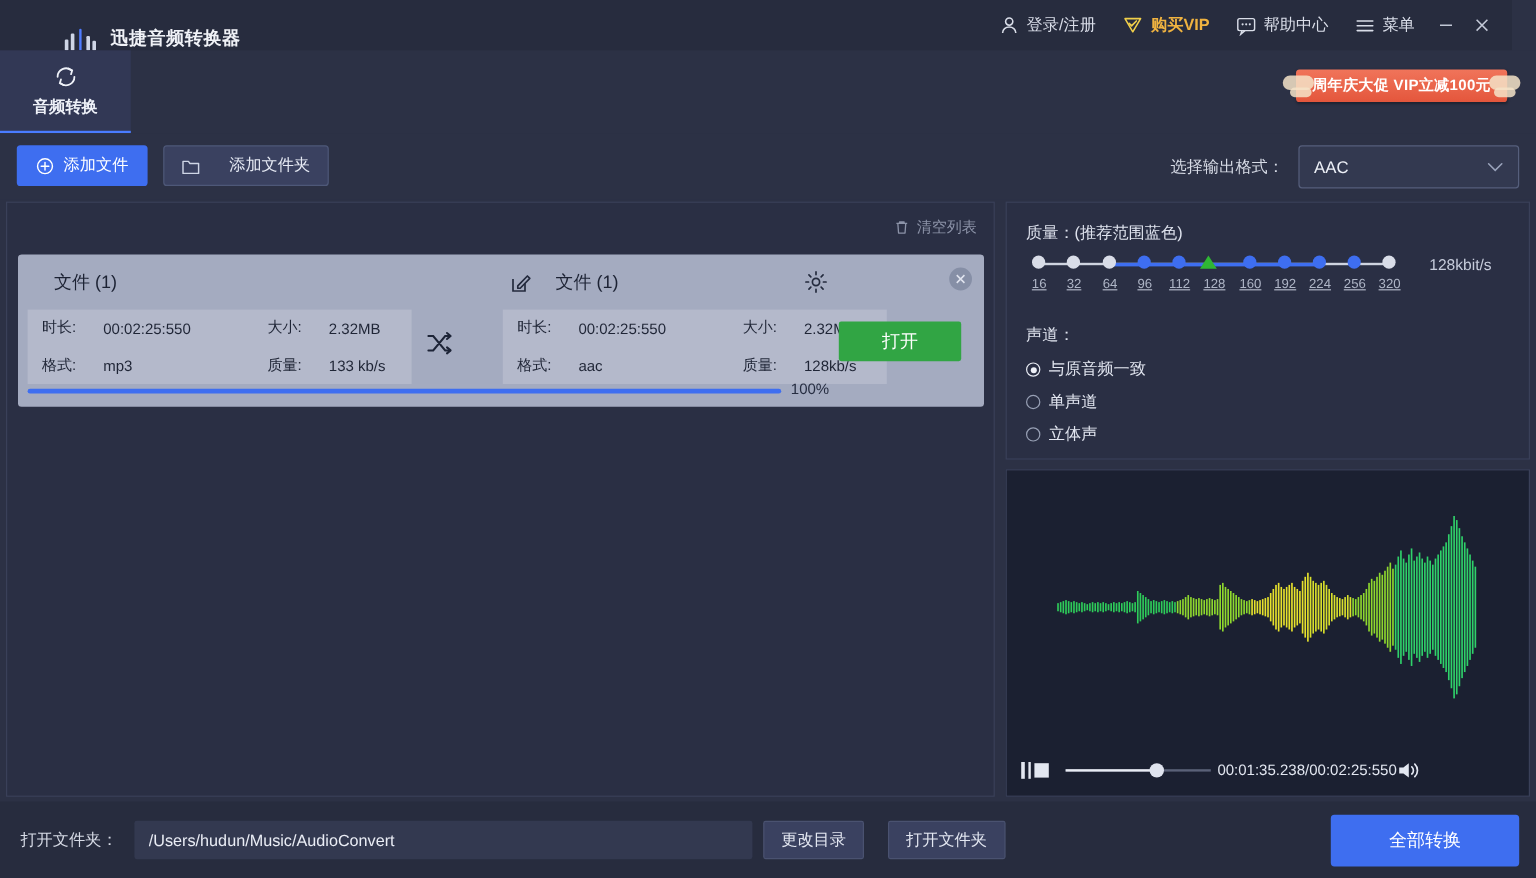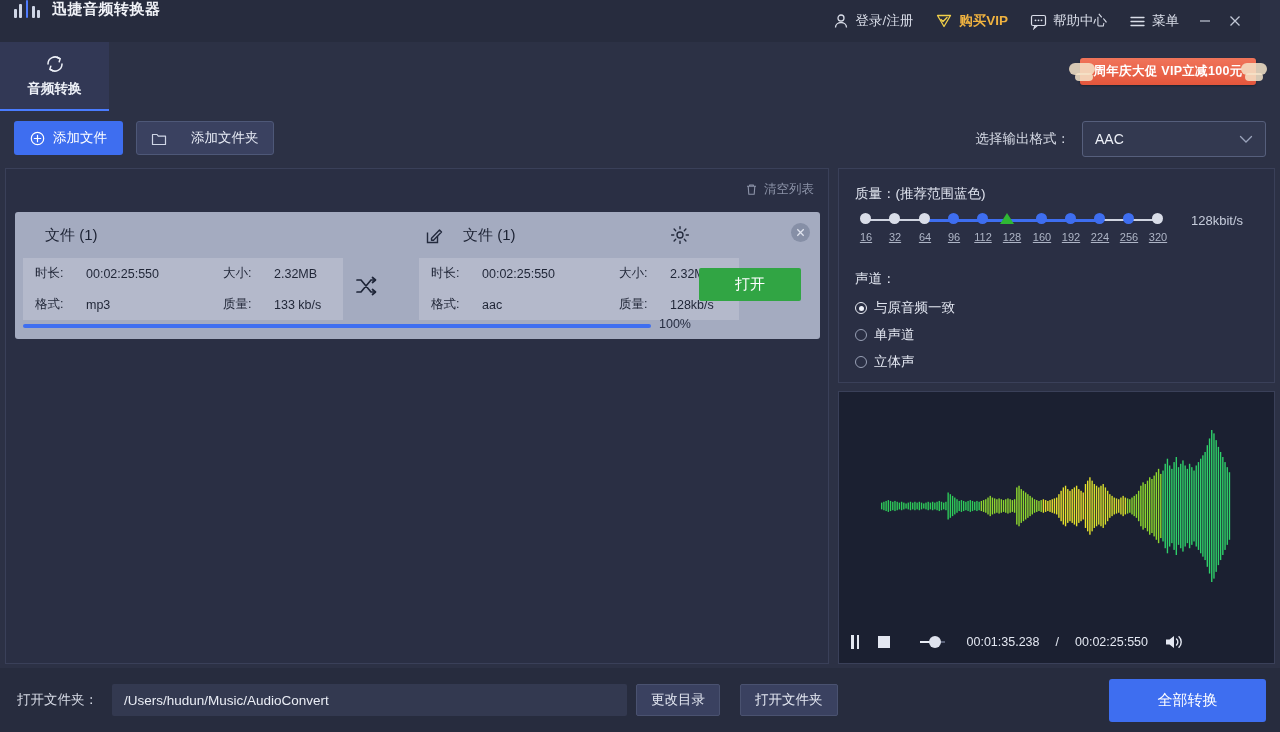--- a/index.html
+++ b/index.html
@@ -8,21 +8,21 @@
     background: #2a2f42;
     font-family: "Liberation Sans", "DejaVu Sans", sans-serif;
     overflow: hidden;
     color: #d7dbe6;
   }
   .app { position: relative; width: 1280px; height: 732px; background: #2c3145; }
 
   
   .titlebar {
     position: absolute; left:0; top:0; width:1260px; height:42px;
-    background:#272c3e; display:flex; align-items:flex-start;
+    background:#272c3e; display:flex; align-items:flex-end;padding-left:40px;
   }
   .logo-mark { margin-left:14px; display:flex; align-items:flex-end; gap:2px; height:18px; }
   .logo-mark i { display:block; width:3px; background:#cfd6e6; border-radius:1px; }
   .logo-mark i:nth-child(1){height:9px;}
   .logo-mark i:nth-child(2){height:14px;}
   .logo-mark i.sep{height:18px;background:#4f7cff;width:2px;margin:0 2px;}
   .logo-mark i:nth-child(4){height:12px;}
   .logo-mark i:nth-child(5){height:8px;}
   .app-title { margin-left:12px; font-size:15px; font-weight:bold; color:#f0f2f7; letter-spacing:.5px;}
   .tb-right { margin-left:auto; display:flex; align-items:center; gap:0; padding-right:10px; }
@@ -138,21 +138,21 @@
   }
   .radio.on { border-color:#e9ecf4; }
   .radio.on::after { content:""; width:5px; height:5px; border-radius:50%; background:#eef1f8; }
 
   
   .player {
     position:absolute; left:838px; top:391px; width:437px; height:273px;
     background:#1b2031; border:1px solid #3a4059;
   }
   .wave { position:absolute; left:0; top:0; width:435px; height:228px; }
-  .pbar { position:absolute; left:0; bottom:0; width:357px; height:43px; display:flex; align-items:center; padding:0 12px; gap:16px;}
+  .pbar { position:absolute; left:0; bottom:0; width:357px; height:43px; display:flex; align-items:center; padding:0 12px; gap:0;}
   .pbtn { color:#e3e7f1; cursor:pointer; display:flex; align-items:center; }
   .pause-ico i{ display:inline-block; width:2.5px; height:14px; background:#e3e7f1; margin-right:3px;}
   .stop-ico { width:12px; height:12px; background:#e3e7f1; }
   .seek { position:relative; flex:1; height:14px; margin-left:14px; margin-right:6px;}
   .seek-line { position:absolute; left:0; top:6px; width:100%; height:2px; background:#5a6178;}
   .seek-fill { position:absolute; left:0; top:6px; width:63%; height:2px; background:#e9ecf4;}
   .seek-knob { position:absolute; left:63%; top:1px; width:12px; height:12px; border-radius:50%; background:#dfe3ee; transform:translateX(-50%); cursor:pointer;}
   .ptime { font-size:12.5px; color:#e3e7f1; white-space:nowrap;}
   .vol { color:#e3e7f1; cursor:pointer; display:flex; align-items:center;}
 

